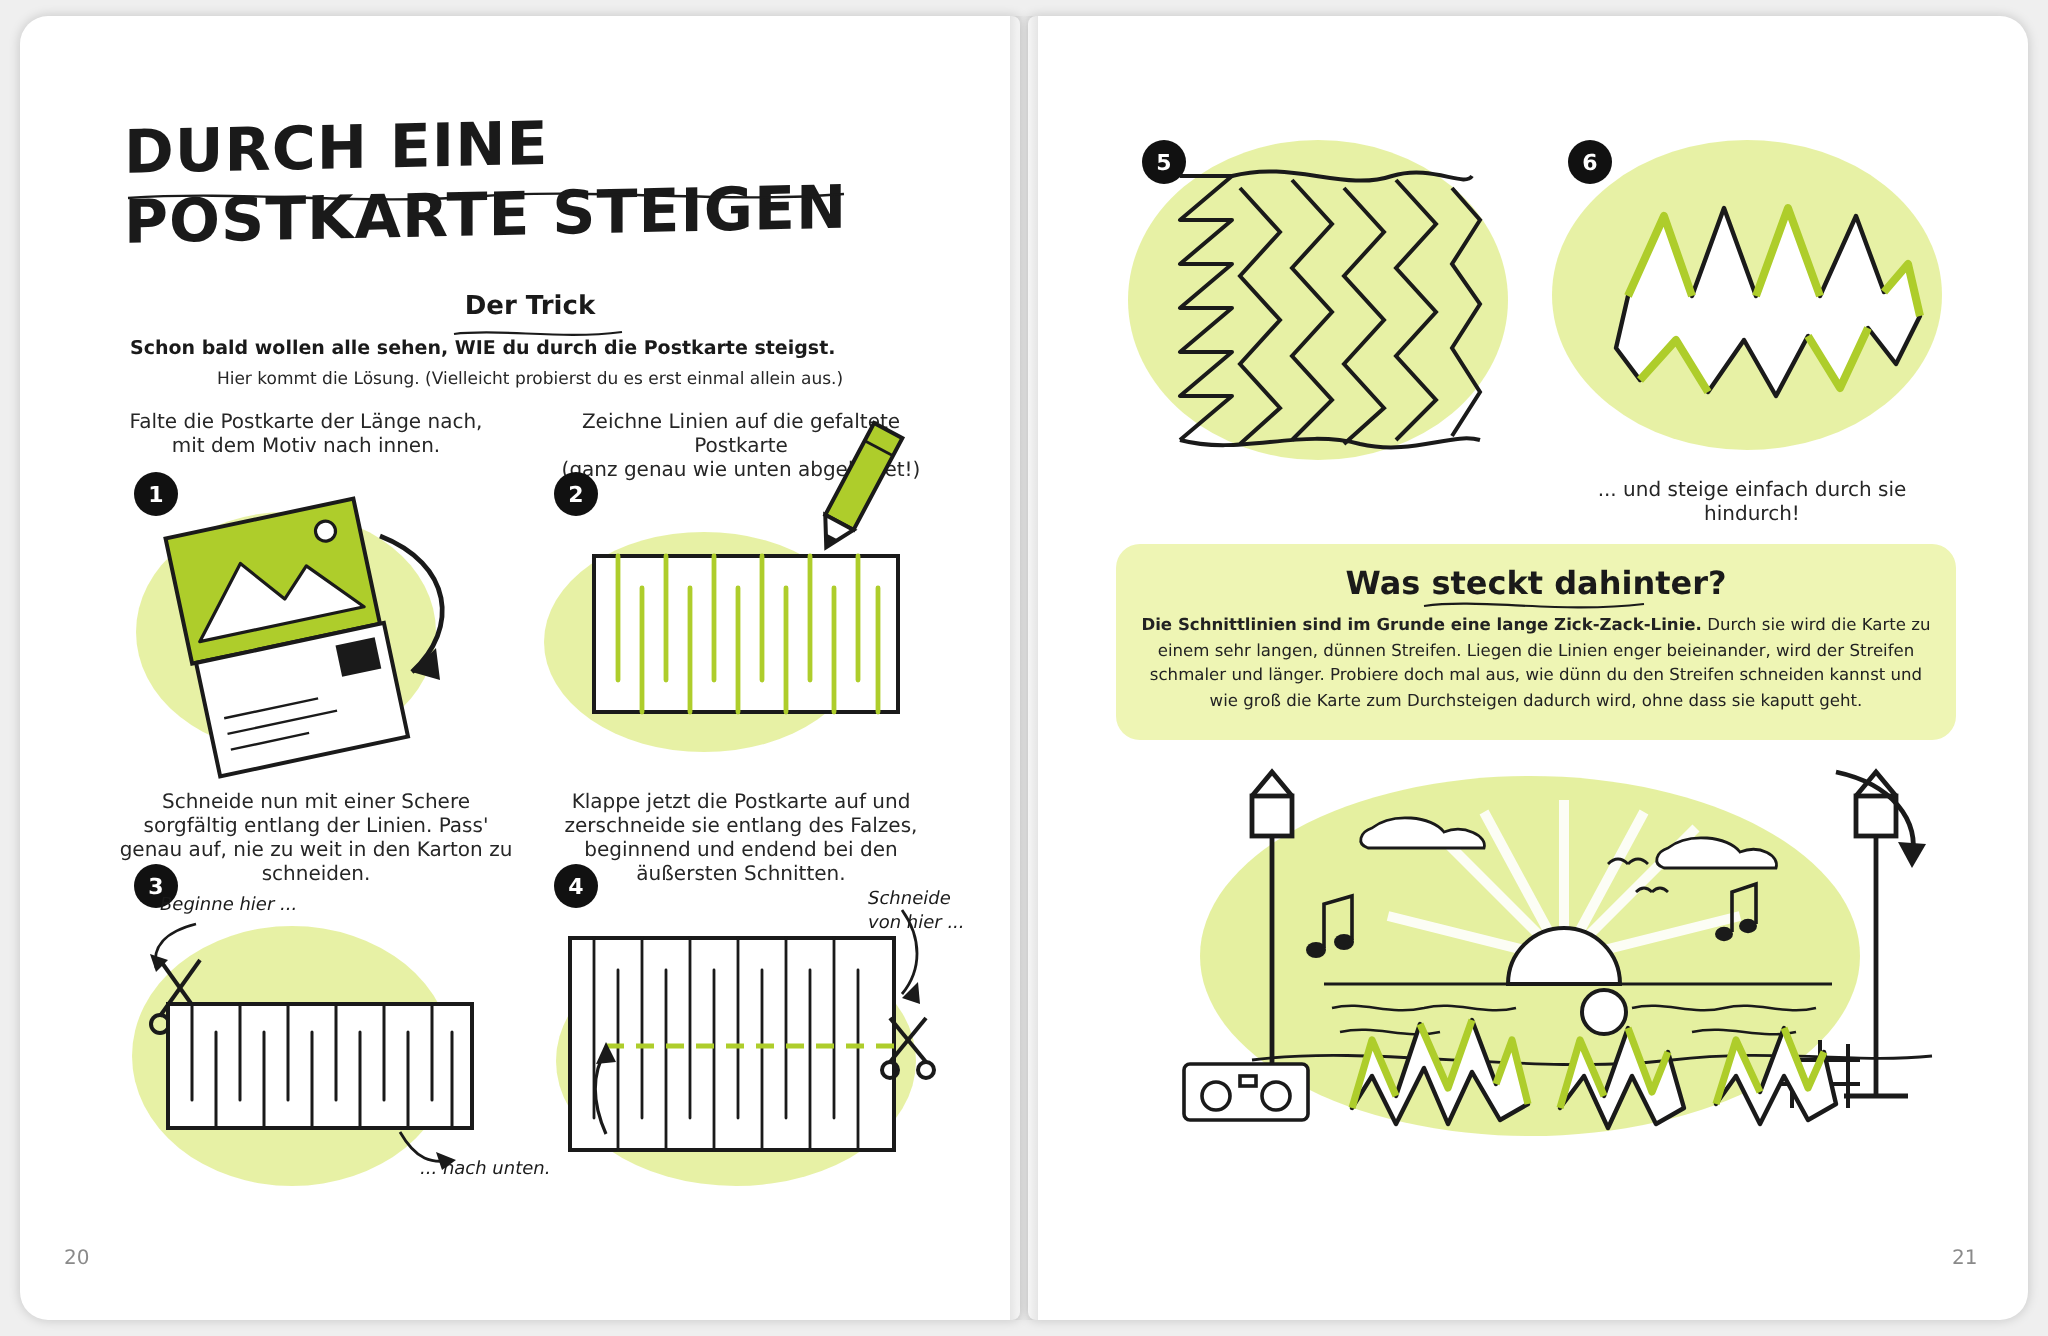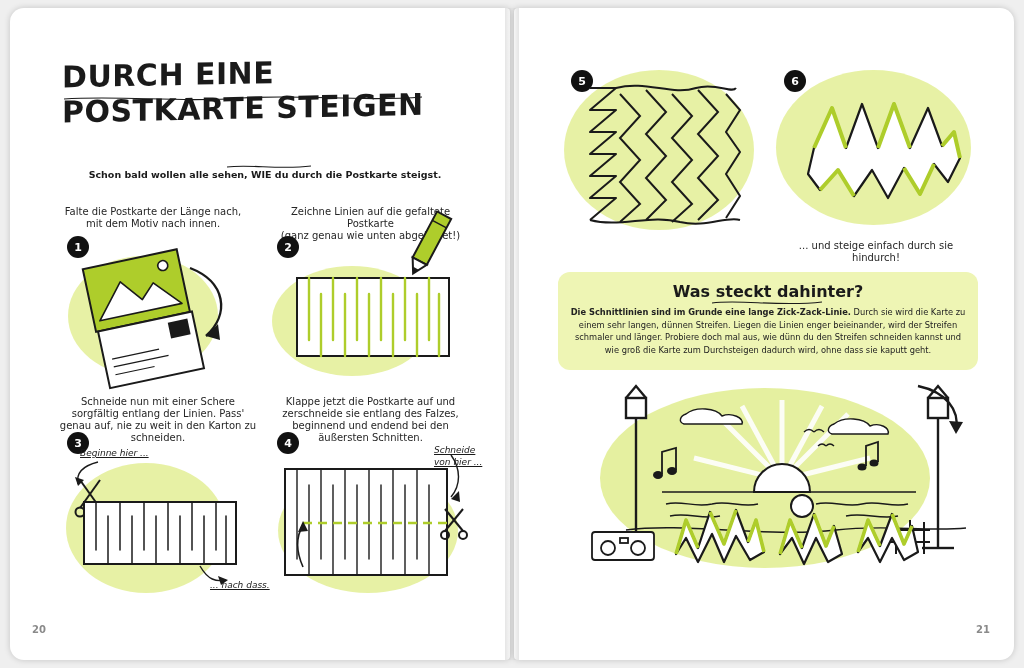--- a/index.html
+++ b/index.html
@@ -34,33 +34,33 @@
     text-transform:uppercase;
     transform:skewY(-1.2deg);
   }
   .intro{
     position:absolute;text-align:center;font-size:9.5px;line-height:14px;color:#262626;
   }
   .sub-head{
     position:absolute;text-align:center;font-size:13px;color:#1a1a1a;font-weight:bold;
   }
   .lead{
-    position:absolute;text-align:center;font-size:9.5px;line-height:14px;color:#1a1a1a;font-weight:bold;
+    position:absolute;font-size:9.5px;line-height:14px;color:#1a1a1a;font-weight:bold;
   }
   .lead-2{
     position:absolute;text-align:center;font-size:8.5px;line-height:13px;color:#262626;
   }
   .cap{
     position:absolute;text-align:center;font-size:10px;line-height:12px;color:#262626;
   }
   .hand{
-    position:absolute;font-size:9px;color:#1a1a1a;font-style:italic;text-decoration:underline;
+    position:absolute;font-size:9px;color:#1a1a1a;font-style:italic;
   }
   .pagenum{
-    position:absolute;font-size:10px;color:#8a8a8a;font-weight:bold;
+    position:absolute;font-size:10px;color:#8a8a8a;font-weight:normal;
   }
   .step-badge{
     position:absolute;width:22px;height:22px;border-radius:50%;
     background:#111;color:#fff;font-size:11px;font-weight:bold;
     display:flex;align-items:center;justify-content:center;
   }
   .blob{
     position:absolute;background:#e4ef9b;border-radius:50%;
   }
   .box{
@@ -82,25 +82,27 @@
 
   <div class="page left">
 
     <div class="title" style="left:52px;top:47px;width:420px;">Durch eine Postkarte steigen</div>
 
     <svg style="left:52px;top:86px;width:400px;height:10px">
       <path d="M2,5 C60,1 120,9 180,4 C240,0 300,8 360,3" stroke="#1a1a1a" stroke-width="1.2" fill="none"></path>
     </svg>
 
 
+    <div class="sub-head" style="left:55px;top:138px;width:400px;">Der Trick</div>
     <svg style="left:215px;top:155px;width:90px;height:8px">
       <path d="M2,4 C25,1 55,7 86,3" stroke="#1a1a1a" stroke-width="1.1" fill="none"></path>
     </svg>
 
     <div class="lead" style="left:55px;top:160px;width:400px;">Schon bald wollen alle sehen, WIE du durch die Postkarte steigst.</div>
+    <div class="lead-2" style="left:55px;top:176px;width:400px;">Hier kommt die Lösung. (Vielleicht probierst du es erst einmal allein aus.)</div>
 
     <div class="cap" style="left:48px;top:198px;width:190px;white-space:pre-line;">Falte die Postkarte der Länge nach,
 mit dem Motiv nach innen.</div>
 
     <div class="cap" style="left:258px;top:198px;width:205px;white-space:pre-line;">Zeichne Linien auf die gefaltete Postkarte
 (ganz genau wie unten abgebildet!)</div>
 
     <div class="step-badge" style="left:57px;top:228px;">1</div>
 
     <div class="blob" style="left:58px;top:248px;width:150px;height:120px;opacity:.9;"></div>
@@ -185,21 +187,21 @@
           <line x1="76" y1="66" x2="76" y2="18"></line>
         <line x1="88" y1="4" x2="88" y2="52"></line>
           <line x1="100" y1="66" x2="100" y2="18"></line>
         <line x1="112" y1="4" x2="112" y2="52"></line>
           <line x1="124" y1="66" x2="124" y2="18"></line>
         <line x1="136" y1="4" x2="136" y2="52"></line>
           <line x1="146" y1="66" x2="146" y2="18"></line>
       </g>
     </svg>
 
-    <div class="hand" style="left:200px;top:572px;">... nach dass.</div>
+    <div class="hand" style="left:200px;top:572px;">... nach unten.</div>
     <svg style="left:186px;top:556px;width:36px;height:24px">
       <path d="M4,2 C12,16 20,18 30,16" stroke="#1a1a1a" stroke-width="1.4" fill="none"></path>
       <path d="M32,16 l-10,-4 l3,9 z" fill="#1a1a1a"></path>
     </svg>
 
     <div class="step-badge" style="left:267px;top:424px;">4</div>
     <div class="blob" style="left:268px;top:460px;width:180px;height:125px;opacity:.9;"></div>
 
     <div class="hand" style="left:424px;top:436px;width:70px;white-space:pre-line;line-height:12px;">Schneide
 von hier ...</div>

